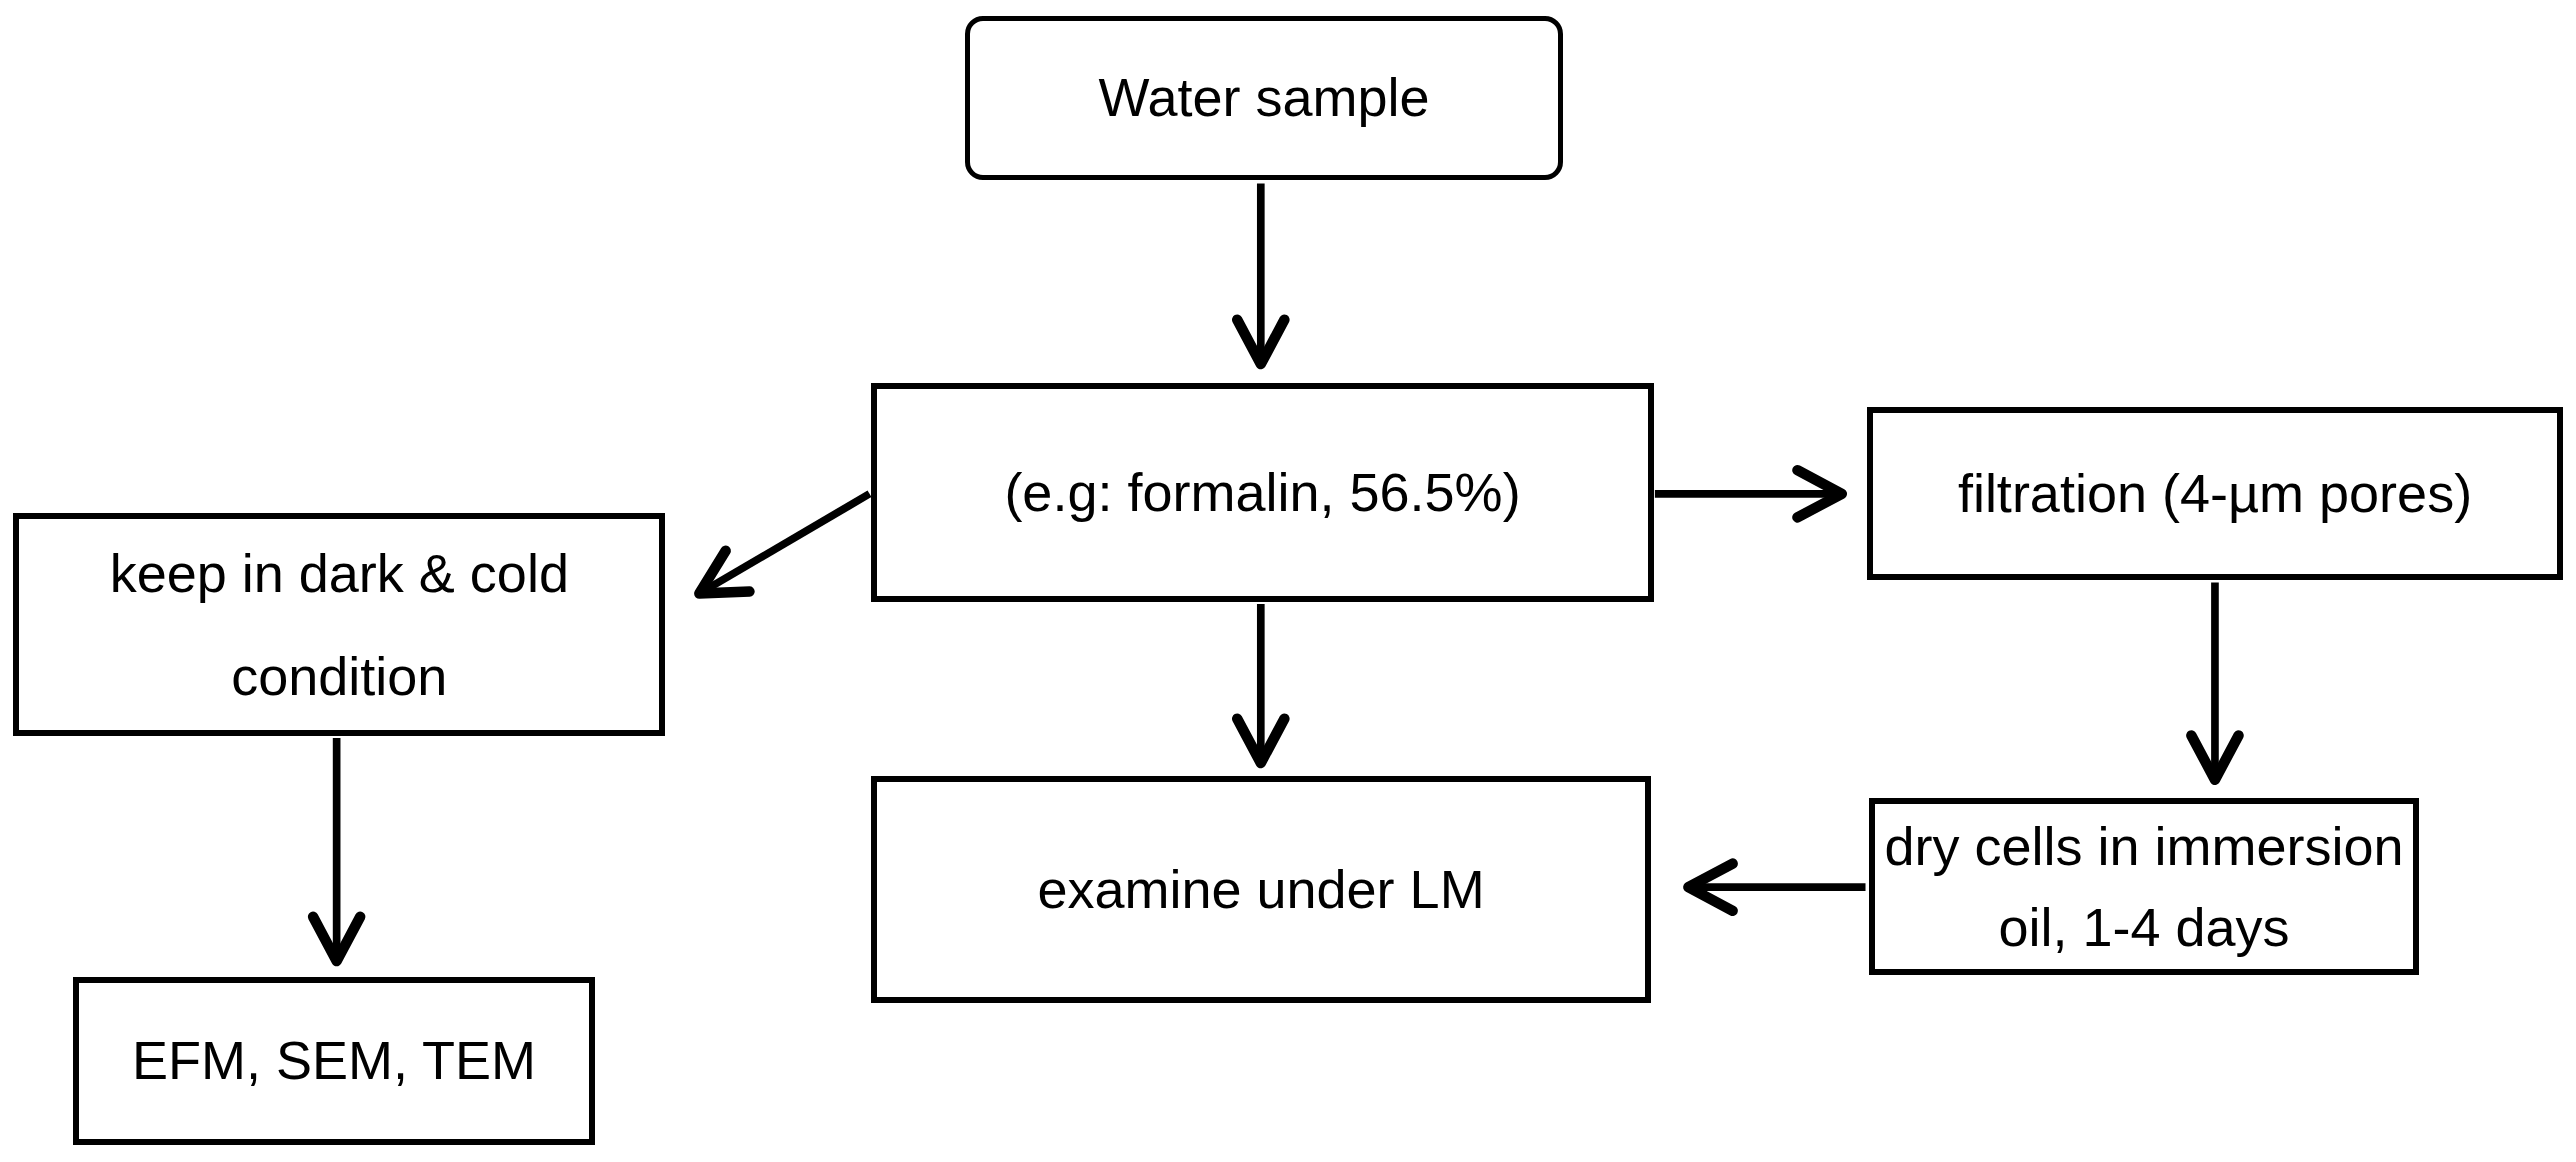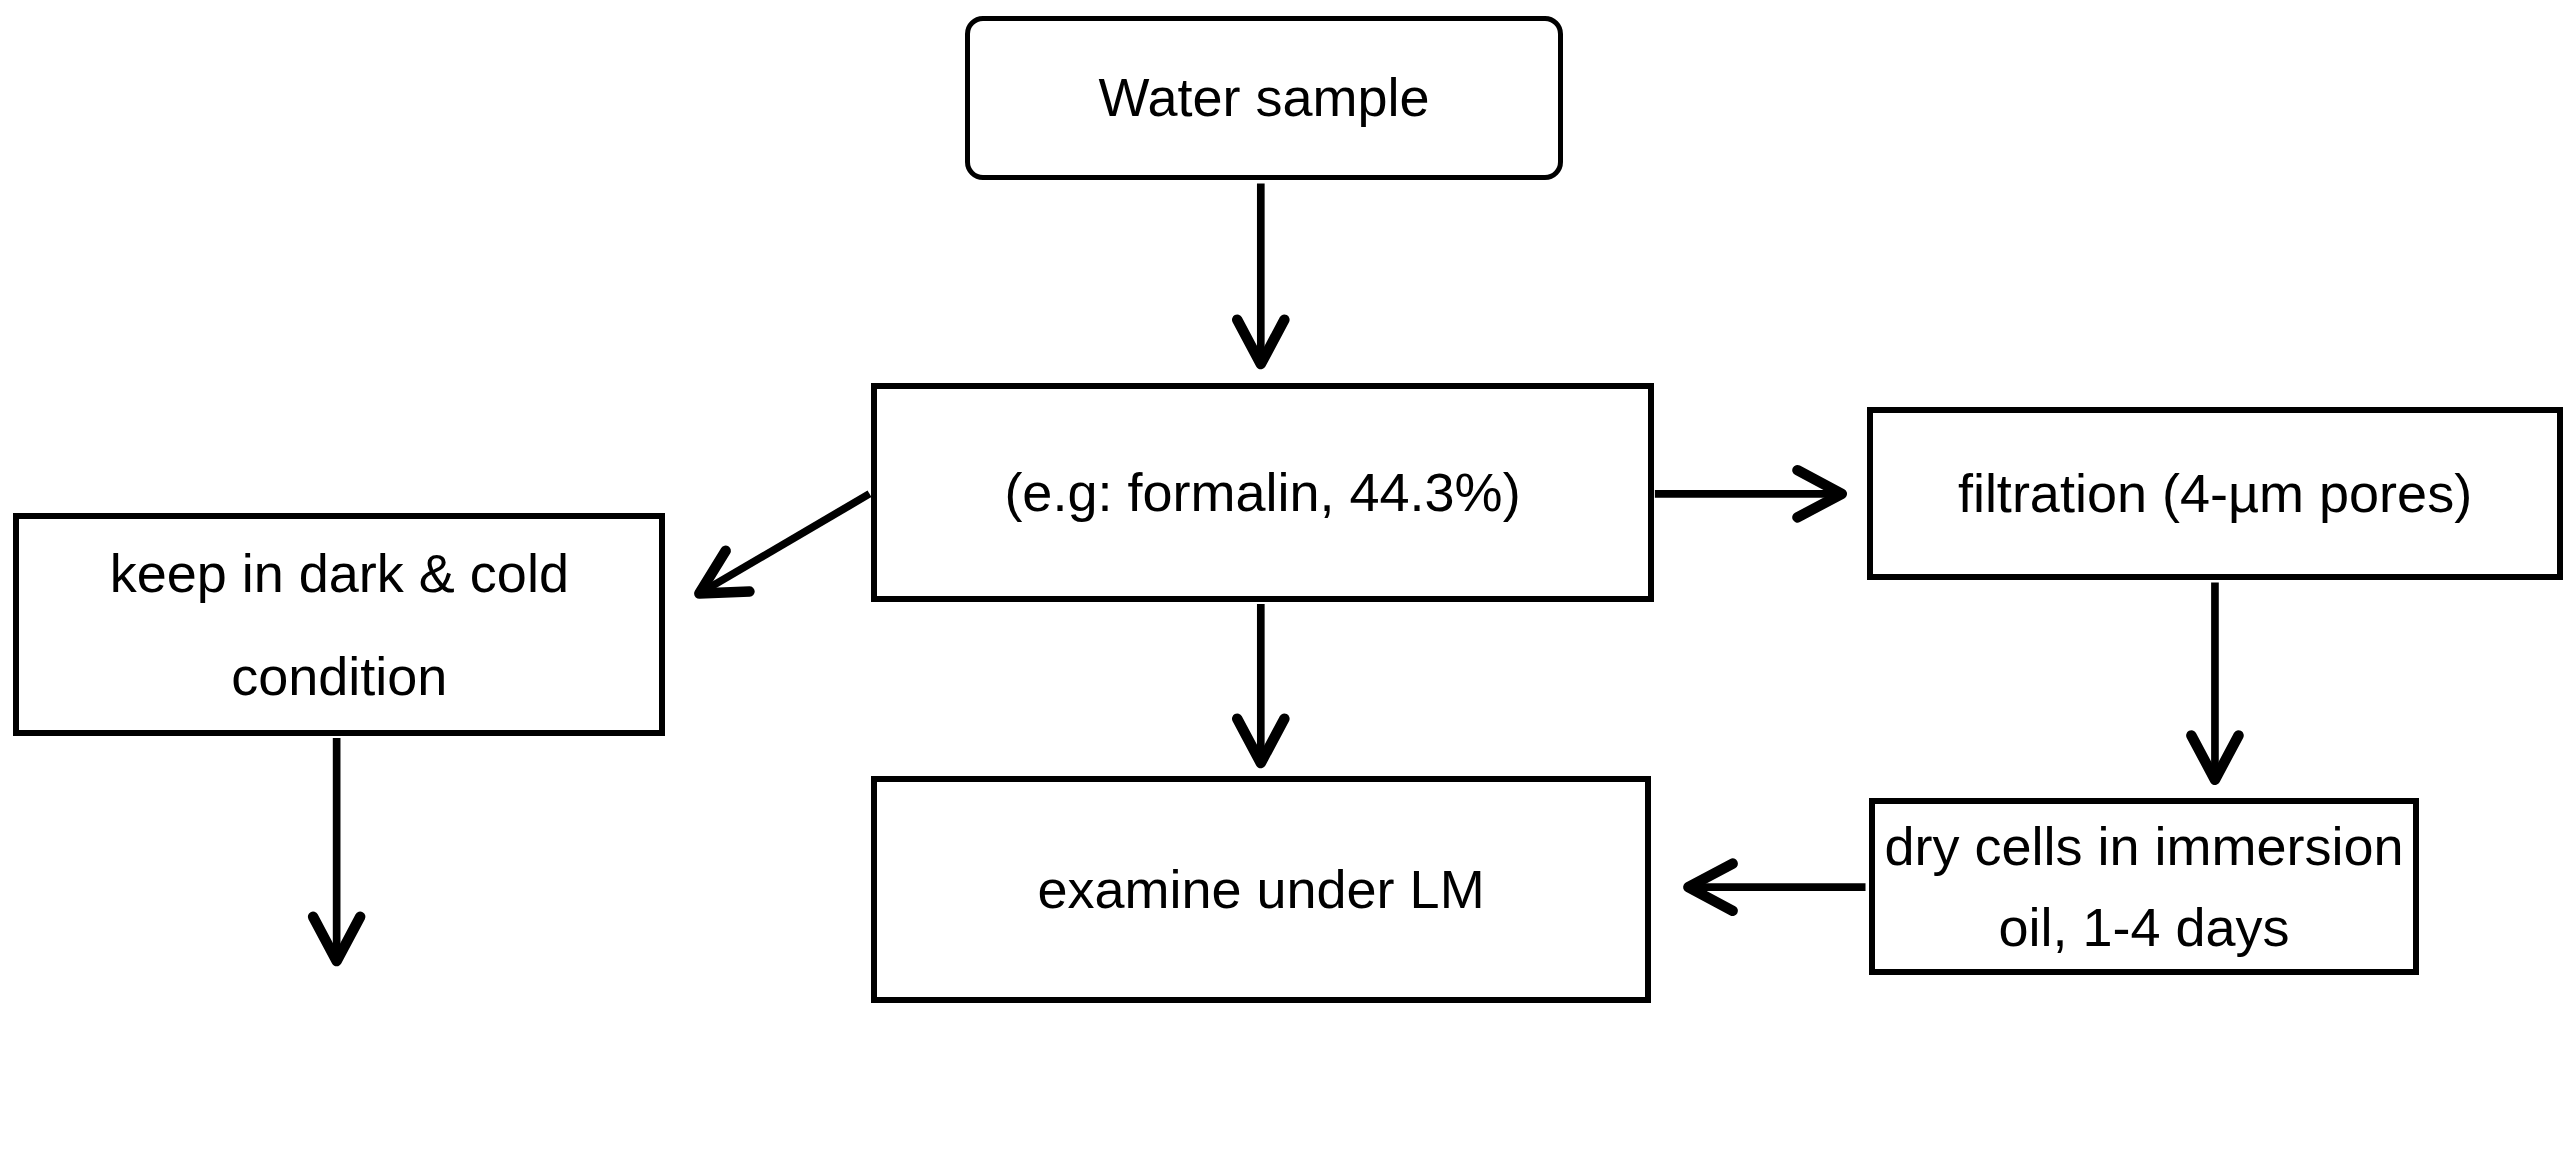--- a/index.html
+++ b/index.html
@@ -82,21 +82,21 @@
         <polyline points="515.8019525205841,1314.4277733141573 482,1378 448.1980474794159,1314.4277733141573" fill="none" stroke="#000000" stroke-width="15" stroke-linecap="round" stroke-linejoin="round"></polyline>
       </g>
     </svg>
 
   <div class="node" id="node-water-sample">
     <span>Water sample</span>
   </div>
 
   <div class="node" id="node-fix-in-buffer">
     <div class="lines">
-      <span>(e.g: formalin, 44.3%)</span>
+      <span>(e.g: formalin, 56.5%)</span>
     </div>
   </div>
 
   <div class="node" id="node-filtration">
     <span>filtration (4-µm pores)</span>
   </div>
 
   <div class="node" id="node-keep-dark-cold">
     <div class="lines">
       <span>keep in dark &amp; cold</span>
@@ -108,15 +108,18 @@
     <span>examine under LM</span>
   </div>
 
   <div class="node" id="node-dry-cells">
     <div class="lines">
       <span>dry cells in immersion</span>
       <span>oil, 1-4 days</span>
     </div>
   </div>
 
+  <div class="node" id="node-efm-sem-tem">
+    <span>EFM, SEM, TEM</span>
+  </div>
 
 </div>
 
 
 </body></html>

